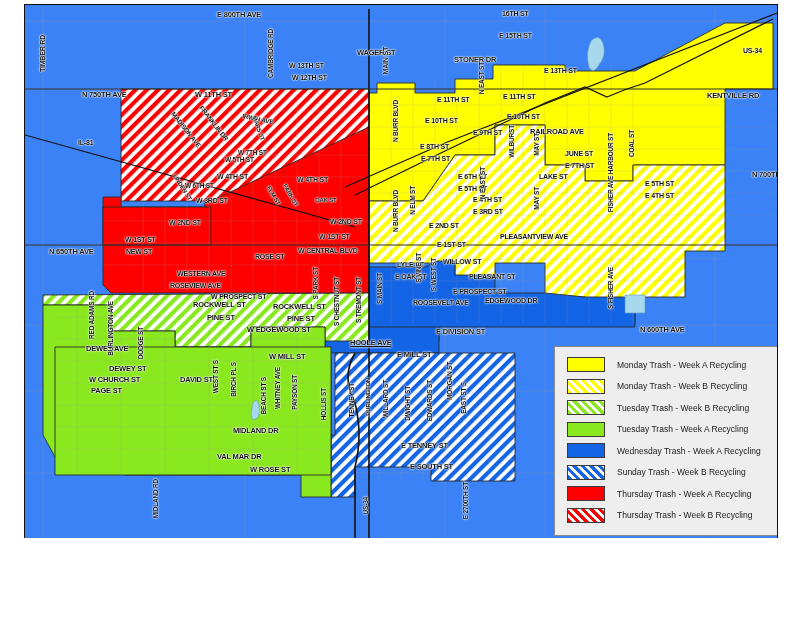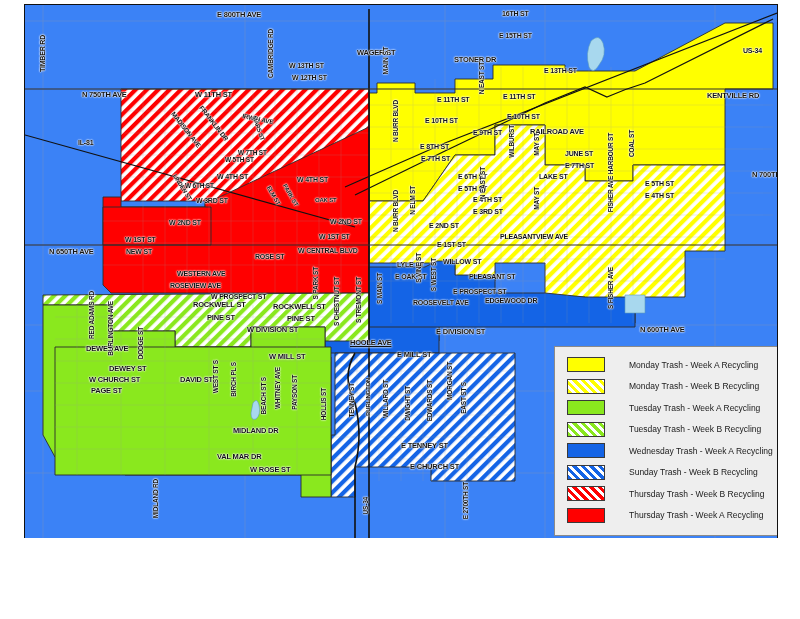--- a/index.html
+++ b/index.html
@@ -31,21 +31,21 @@
   .s75{font-size:7.5px;}
   .vert{transform-origin:left top;}
 
   
   #legend{position:absolute;left:529px;top:341px;width:243px;height:190px;
           background:#eeeeee;border:1px solid #8a8a8a;box-sizing:border-box;
           padding:7px 0 0 12px;}
   .leg-row{display:flex;align-items:center;height:21.5px;}
   .swatch{width:38px;height:15px;border:1px solid #3a3a3a;box-sizing:border-box;
           flex:0 0 auto;}
-  .leg-text{font-size:8.5px;color:#1a1a1a;margin-left:24px;
+  .leg-text{font-size:8.5px;color:#1a1a1a;margin-left:12px;
             font-family:"Liberation Sans",sans-serif;white-space:nowrap;}
 
   
   #bottom{position:absolute;left:0;top:538px;width:800px;height:81px;background:#fff;}
   #waterA{fill:#a8d8ee;stroke:#5b9bbd;stroke-width:0.6;}
 </style>
 </head>
 <body>
 
 <div id="page">
@@ -216,35 +216,35 @@
         <div class="lbl s7" style="left: 145px; top: 277px;">ROSEVIEW AVE</div>
         <div class="lbl s7" style="left: 428px; top: 283px;">E PROSPECT ST</div>
         <div class="lbl s7" style="left: 460px; top: 292px;">EDGEWOOD DR</div>
         <div class="lbl s7" style="left: 186px; top: 288px;">W PROSPECT ST</div>
         <div class="lbl s7" style="left: 388px; top: 294px;">ROOSEVELT AVE</div>
         <div class="lbl s75" style="left: 168px; top: 296px;">ROCKWELL ST</div>
         <div class="lbl s75" style="left: 248px; top: 298px;">ROCKWELL ST</div>
         <div class="lbl s75" style="left: 182px; top: 309px;">PINE ST</div>
         <div class="lbl s75" style="left: 262px; top: 310px;">PINE ST</div>
         <div class="lbl s75" style="left: 615px; top: 321px;">N 600TH AVE</div>
-        <div class="lbl s75" style="left: 222px; top: 321px;">W DIVISION ST</div>
+        <div class="lbl s75" style="left: 222px; top: 321px;">W EDGEWOOD ST</div>
         <div class="lbl s75" style="left: 411px; top: 323px;">E DIVISION ST</div>
         <div class="lbl s75" style="left: 61px; top: 340px;">DEWEY AVE</div>
         <div class="lbl s75" style="left: 325px; top: 334px; text-decoration: underline;">HOOLE AVE</div>
         <div class="lbl s75" style="left: 244px; top: 348px;">W MILL ST</div>
         <div class="lbl s75" style="left: 372px; top: 346px;">E MILL ST</div>
         <div class="lbl s75" style="left: 84px; top: 360px;">DEWEY ST</div>
         <div class="lbl s75" style="left: 155px; top: 371px;">DAVID ST</div>
         <div class="lbl s75" style="left: 64px; top: 371px;">W CHURCH ST</div>
         <div class="lbl s75" style="left: 66px; top: 382px;">PAGE ST</div>
         <div class="lbl s75" style="left: 208px; top: 422px;">MIDLAND DR</div>
         <div class="lbl s75" style="left: 192px; top: 448px;">VAL MAR DR</div>
         <div class="lbl s75" style="left: 376px; top: 437px;">E TENNEY ST</div>
         <div class="lbl s75" style="left: 225px; top: 461px;">W ROSE ST</div>
-        <div class="lbl s75" style="left: 385px; top: 458px;">E CHURCH ST</div>
+        <div class="lbl s75" style="left: 385px; top: 458px;">E SOUTH ST</div>
       </div>
 
     <div id="v-labels">
         <div class="lbl vert s7" style="left: 14px; top: 30px; transform: rotate(-90deg) translateX(-100%);">TIMBER RD</div>
         <div class="lbl vert s65" style="left: 243px; top: 24px; transform: rotate(-90deg) translateX(-100%);">CAMBRIDGE RD</div>
         <div class="lbl vert s7" style="left: 357px; top: 42px; transform: rotate(-90deg) translateX(-100%);">MAIN ST</div>
         <div class="lbl vert s65" style="left: 454px; top: 57px; transform: rotate(-90deg) translateX(-100%);">N EAST ST</div>
         <div class="lbl vert s65" style="left: 368px; top: 95px; transform: rotate(-90deg) translateX(-100%);">N BURR BLVD</div>
         <div class="lbl vert s65" style="left: 368px; top: 185px; transform: rotate(-90deg) translateX(-100%);">N BURR BLVD</div>
         <div class="lbl vert s65" style="left: 455px; top: 162px; transform: rotate(-90deg) translateX(-100%);">N EAST ST</div>
@@ -299,42 +299,42 @@
     <div id="legend">
         <div class="leg-row">
           <div class="swatch" style="background: rgb(255, 255, 0);"></div>
           <div class="leg-text">Monday Trash - Week A Recycling</div>
         </div>
         <div class="leg-row">
           <div class="swatch" style="background: repeating-linear-gradient(45deg, rgb(255, 255, 0) 0px, rgb(255, 255, 0) 3px, rgb(255, 255, 255) 3px, rgb(255, 255, 255) 6px);"></div>
           <div class="leg-text">Monday Trash - Week B Recycling</div>
         </div>
         <div class="leg-row">
+          <div class="swatch" style="background: repeating-linear-gradient(45deg, rgb(138, 232, 30) 0px, rgb(138, 232, 30) 3px, rgb(255, 255, 255) 3px, rgb(255, 255, 255) 6px);"></div>
+          <div class="leg-text">Tuesday Trash - Week B Recycling</div>
+        </div>
+        <div class="leg-row">
           <div class="swatch" style="background: rgb(138, 232, 30);"></div>
           <div class="leg-text">Tuesday Trash - Week A Recycling</div>
         </div>
         <div class="leg-row">
-          <div class="swatch" style="background: repeating-linear-gradient(45deg, rgb(138, 232, 30) 0px, rgb(138, 232, 30) 3px, rgb(255, 255, 255) 3px, rgb(255, 255, 255) 6px);"></div>
-          <div class="leg-text">Tuesday Trash - Week B Recycling</div>
-        </div>
-        <div class="leg-row">
           <div class="swatch" style="background: rgb(20, 100, 230);"></div>
           <div class="leg-text">Wednesday Trash - Week A Recycling</div>
         </div>
         <div class="leg-row">
           <div class="swatch" style="background: repeating-linear-gradient(45deg, rgb(20, 100, 230) 0px, rgb(20, 100, 230) 3px, rgb(255, 255, 255) 3px, rgb(255, 255, 255) 6px);"></div>
           <div class="leg-text">Sunday Trash - Week B Recycling</div>
         </div>
         <div class="leg-row">
+          <div class="swatch" style="background: rgb(255, 0, 0);"></div>
+          <div class="leg-text">Thursday Trash - Week A Recycling</div>
+        </div>
+        <div class="leg-row">
           <div class="swatch" style="background: repeating-linear-gradient(45deg, rgb(255, 0, 0) 0px, rgb(255, 0, 0) 3px, rgb(255, 255, 255) 3px, rgb(255, 255, 255) 6px);"></div>
           <div class="leg-text">Thursday Trash - Week B Recycling</div>
-        </div>
-        <div class="leg-row">
-          <div class="swatch" style="background: rgb(255, 0, 0);"></div>
-          <div class="leg-text">Thursday Trash - Week A Recycling</div>
         </div>
       </div>
   </div>
 
   <div id="bottom">
     
     
     
   </div>
 </div>

